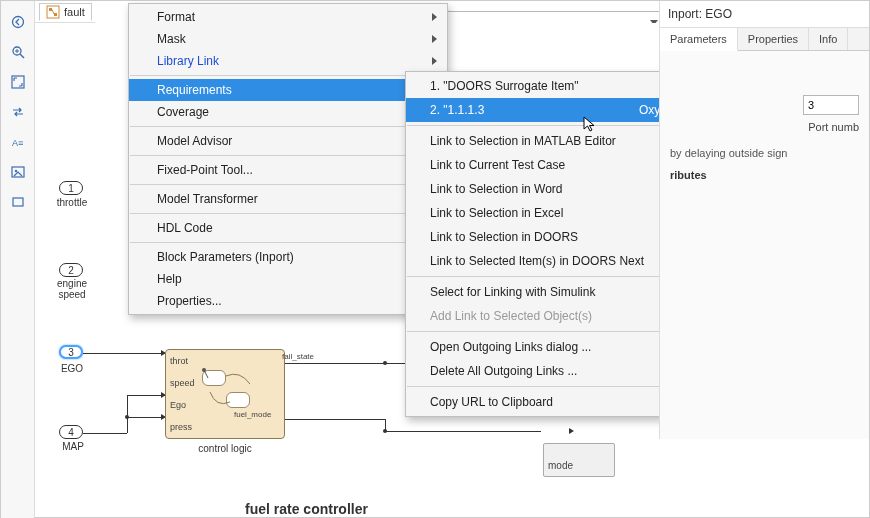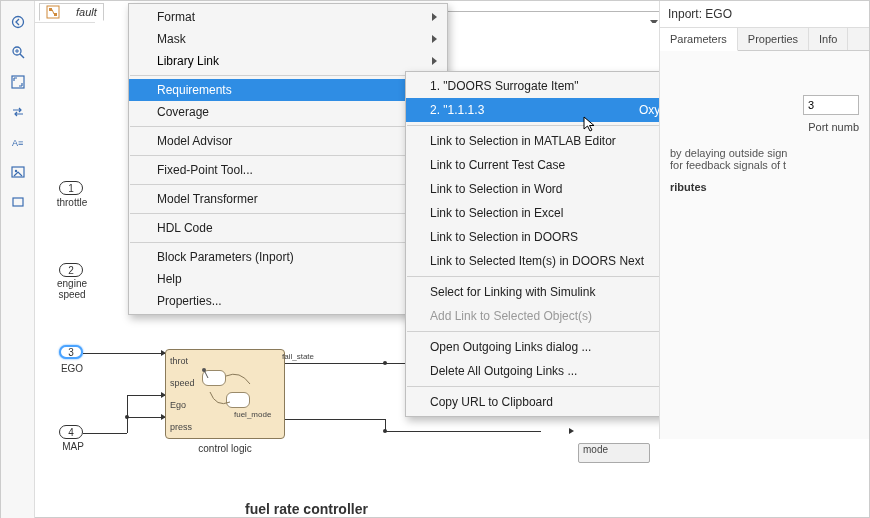--- a/index.html
+++ b/index.html
@@ -25,23 +25,23 @@
     width: 22px; height: 22px; margin: 4px 0; display:flex; align-items:center; justify-content:center;
     color: #3b6db1;
   }
   .tb-btn svg { display:block; }
   
   .tab-strip {
     position:absolute; left:34px; top:0; height:22px; width: 60px;
     display:flex; align-items:center; padding: 2px 4px; border-bottom:1px solid #ddd;
   }
   .tab {
-    display:flex; align-items:center; gap:16px; padding:1px 6px;
+    display:flex; align-items:center; gap:4px; padding:1px 6px;
     border:1px solid #ccc; border-bottom:1px solid #fff; background:#fff;
-    font-size:11px; height:18px;font-style:italic;
+    font-size:11px; height:18px;
   }
   .tab-icon { width:14px; height:14px; }
   
   .canvas {
     position:absolute; left:34px; top:22px; right:210px; bottom:0;
     background:#fff;
   }
   
   .port {
     position:absolute; width:24px; height:14px; border:1px solid #333;
@@ -68,21 +68,21 @@
     position:absolute; left:84px; top:2px; width:320px;
     background:#f5f5f5; border:1px solid #bfbfbf;
     box-shadow:2px 4px 8px rgba(0,0,0,.25);
     padding:2px 0;
     margin-left:43px;
   }
   .ctx-item {
     position:relative; padding:4px 28px 4px 28px; font-size:12px; color:#222;
     display:flex; align-items:center; white-space:nowrap;
   }
-  .ctx-item.disabled { color:#000000; }
+  .ctx-item.disabled { color:#1d4ed8; }
   .ctx-item.hover { background:#2f8de4; color:#fff; }
   .ctx-sep { height:1px; background:#d0d0d0; margin:3px 1px; }
   .ctx-sub-arrow {
     position:absolute; right:10px; top:50%; transform:translateY(-50%);
     width:0;height:0;border-top:4px solid transparent;border-bottom:4px solid transparent;
     border-left:5px solid #555;
   }
   .ctx-item.hover .ctx-sub-arrow { border-left-color:#fff; }
   
   .submenu {
@@ -130,23 +130,23 @@
     display:flex; align-items:center; margin:6px 0; justify-content:flex-end; gap:6px;
   }
   .field input {
     width:56px; height:20px; border:1px solid #b7b7b7; font-size:11px; padding:0 4px;
   }
   .field .lbl { font-size:11px; color:#444; }
   .trunc { white-space:nowrap; overflow:hidden; text-overflow:clip; max-width:190px; }
   .attr-head { font-weight:bold; margin-top:10px; color:#333; }
   
   .mode-block {
-    position:absolute; left:543px; top:420px; width:72px; height:20px;
+    position:absolute; left:508px; top:420px; width:72px; height:20px;
     background:#f0f0f0; border:1px solid #aaa; border-radius:2px;
-    font-size:10px; color:#444; padding:0 4px;
+    font-size:10px; color:#444; padding:16px 4px;
   }
   
   .wire-h { position:absolute; height:1px; background:#333; }
   .wire-v { position:absolute; width:1px; background:#333; }
   .junction { position:absolute; width:4px; height:4px; background:#333; border-radius:50%; }
   .tri-r {
     position:absolute; width:0;height:0;
     border-top:3px solid transparent;border-bottom:3px solid transparent;border-left:5px solid #333;
   }
 </style>
@@ -401,18 +401,17 @@
   </div>
   <div class="insp-body">
     <div style="height:30px;"></div>
     <div class="field">
       <input type="text" value="3" style="">
     </div>
     <div class="field">
       <span class="lbl trunc">Port numb</span>
     </div>
     <div class="trunc" style="margin-top:14px;">by delaying outside sign</div>
-    <div class="trunc">for feedback signals of t</div>
     <div class="attr-head trunc">ributes</div>
   </div>
 </div>
 
 </div>
 
 </body></html>

